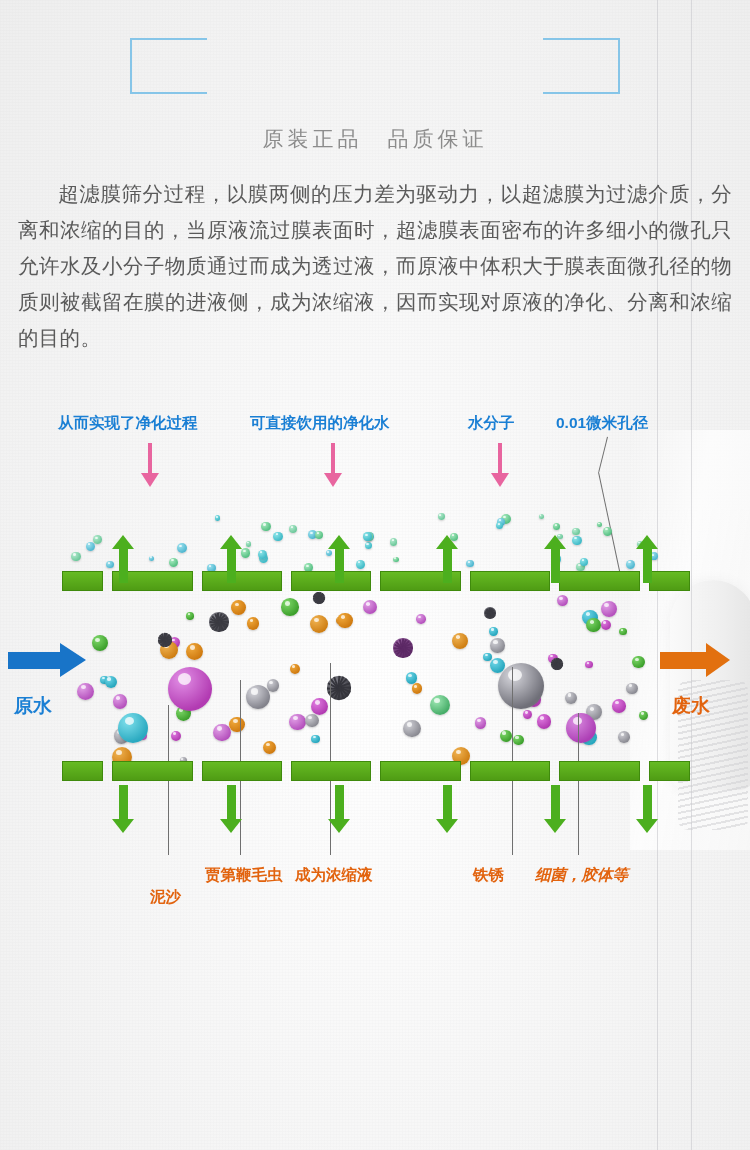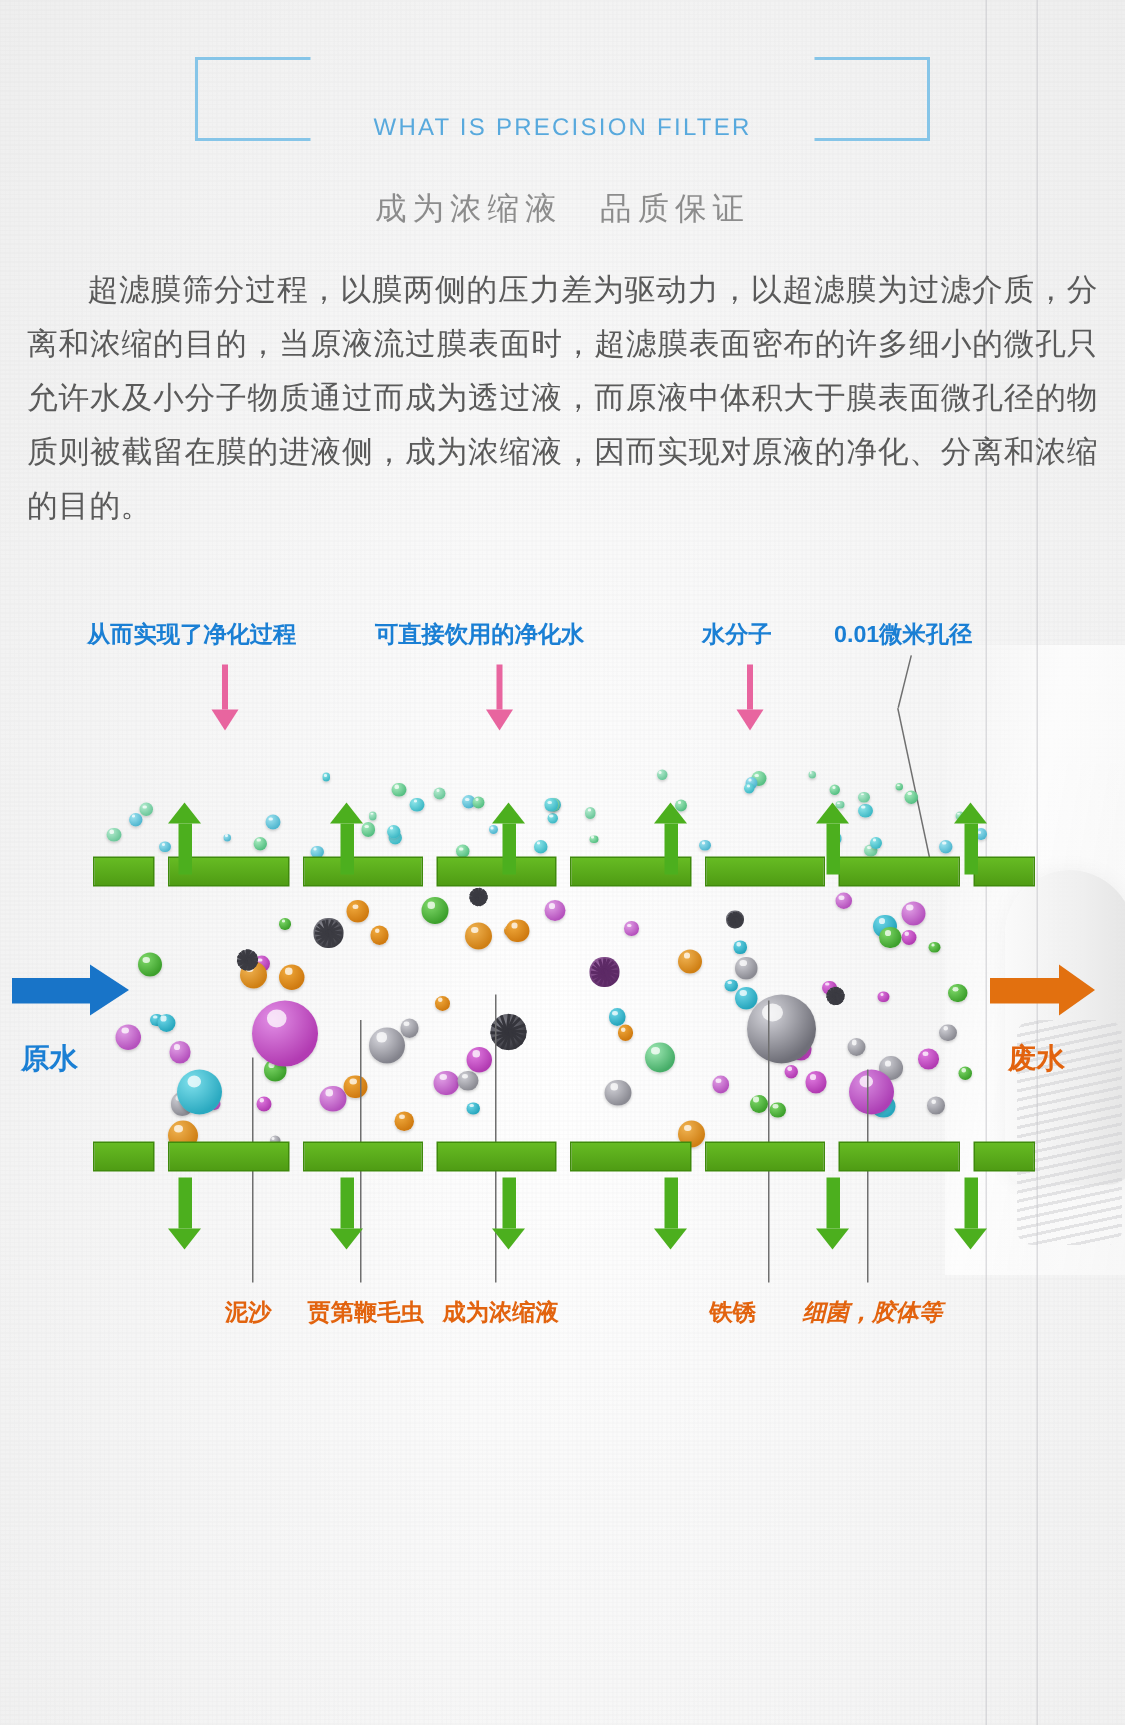--- a/index.html
+++ b/index.html
@@ -133,22 +133,21 @@
 <div class="page">
   <div class="noise"></div>
 
   <div class="ghost"></div>
   <div class="ghostline" style="right:58px;"></div>
   <div class="ghostline" style="right:92px;"></div>
 
   <div class="header">
     <div class="bracket left"></div>
     <div class="bracket right"></div>
-    <div class="subtitle-en">WHAT IS PRECISION FILTER</div>
-    <div class="subtitle-cn">成为浓缩液　品质保证</div>
+    <div class="subtitle-cn">原装正品　品质保证</div>
   </div>
 
   <div class="para" id="paraTop"><span class="ind"></span><span>超滤膜筛分过程，以膜两侧的压力差为驱动力，以超滤膜为过滤介质，分离和浓缩的目的，当原液流过膜表面时，超滤膜表面密布的许多细小的微孔只允许水及小分子物质通过而成为透过液，而原液中体积大于膜表面微孔径的物质则被截留在膜的进液侧，成为浓缩液，因而实现对原液的净化、分离和浓缩的目的。</span></div>
 
   <div class="diagram">
 
     <div class="lbl blue" style="left:58px;top:18px;">从而实现了净化过程</div>
     <div class="lbl blue" style="left:250px;top:18px;">可直接饮用的净化水</div>
     <div class="lbl blue" style="left:468px;top:18px;">水分子</div>
     <div class="lbl blue" style="left:556px;top:18px;">0.01微米孔径</div>
@@ -510,20 +509,20 @@
         <div class="tip"></div>
     </div>
     <div class="lbl blue" style="left:14px;top:298px;font-size:19px;">原水</div>
 
     <div class="bigarrow orange" style="left:660px;top:248px;">
       <div class="body"></div>
         <div class="tip"></div>
     </div>
     <div class="lbl orange" style="left:672px;top:298px;font-size:19px;">废水</div>
 
-    <div class="lbl orange" style="left:150px;top:470px;">泥沙</div>
+    <div class="lbl orange" style="left:150px;top:492px;">泥沙</div>
     <div class="lbl orange" style="left:205px;top:470px;">贾第鞭毛虫</div>
     <div class="lbl orange" style="left:295px;top:470px;">成为浓缩液</div>
     <div class="lbl orange" style="left:473px;top:470px;">铁锈</div>
     <div class="lbl orange" style="left:535px;top:470px;font-style:italic;">细菌，胶体等</div>
   </div>
 
 </div>
 
 </body></html>

